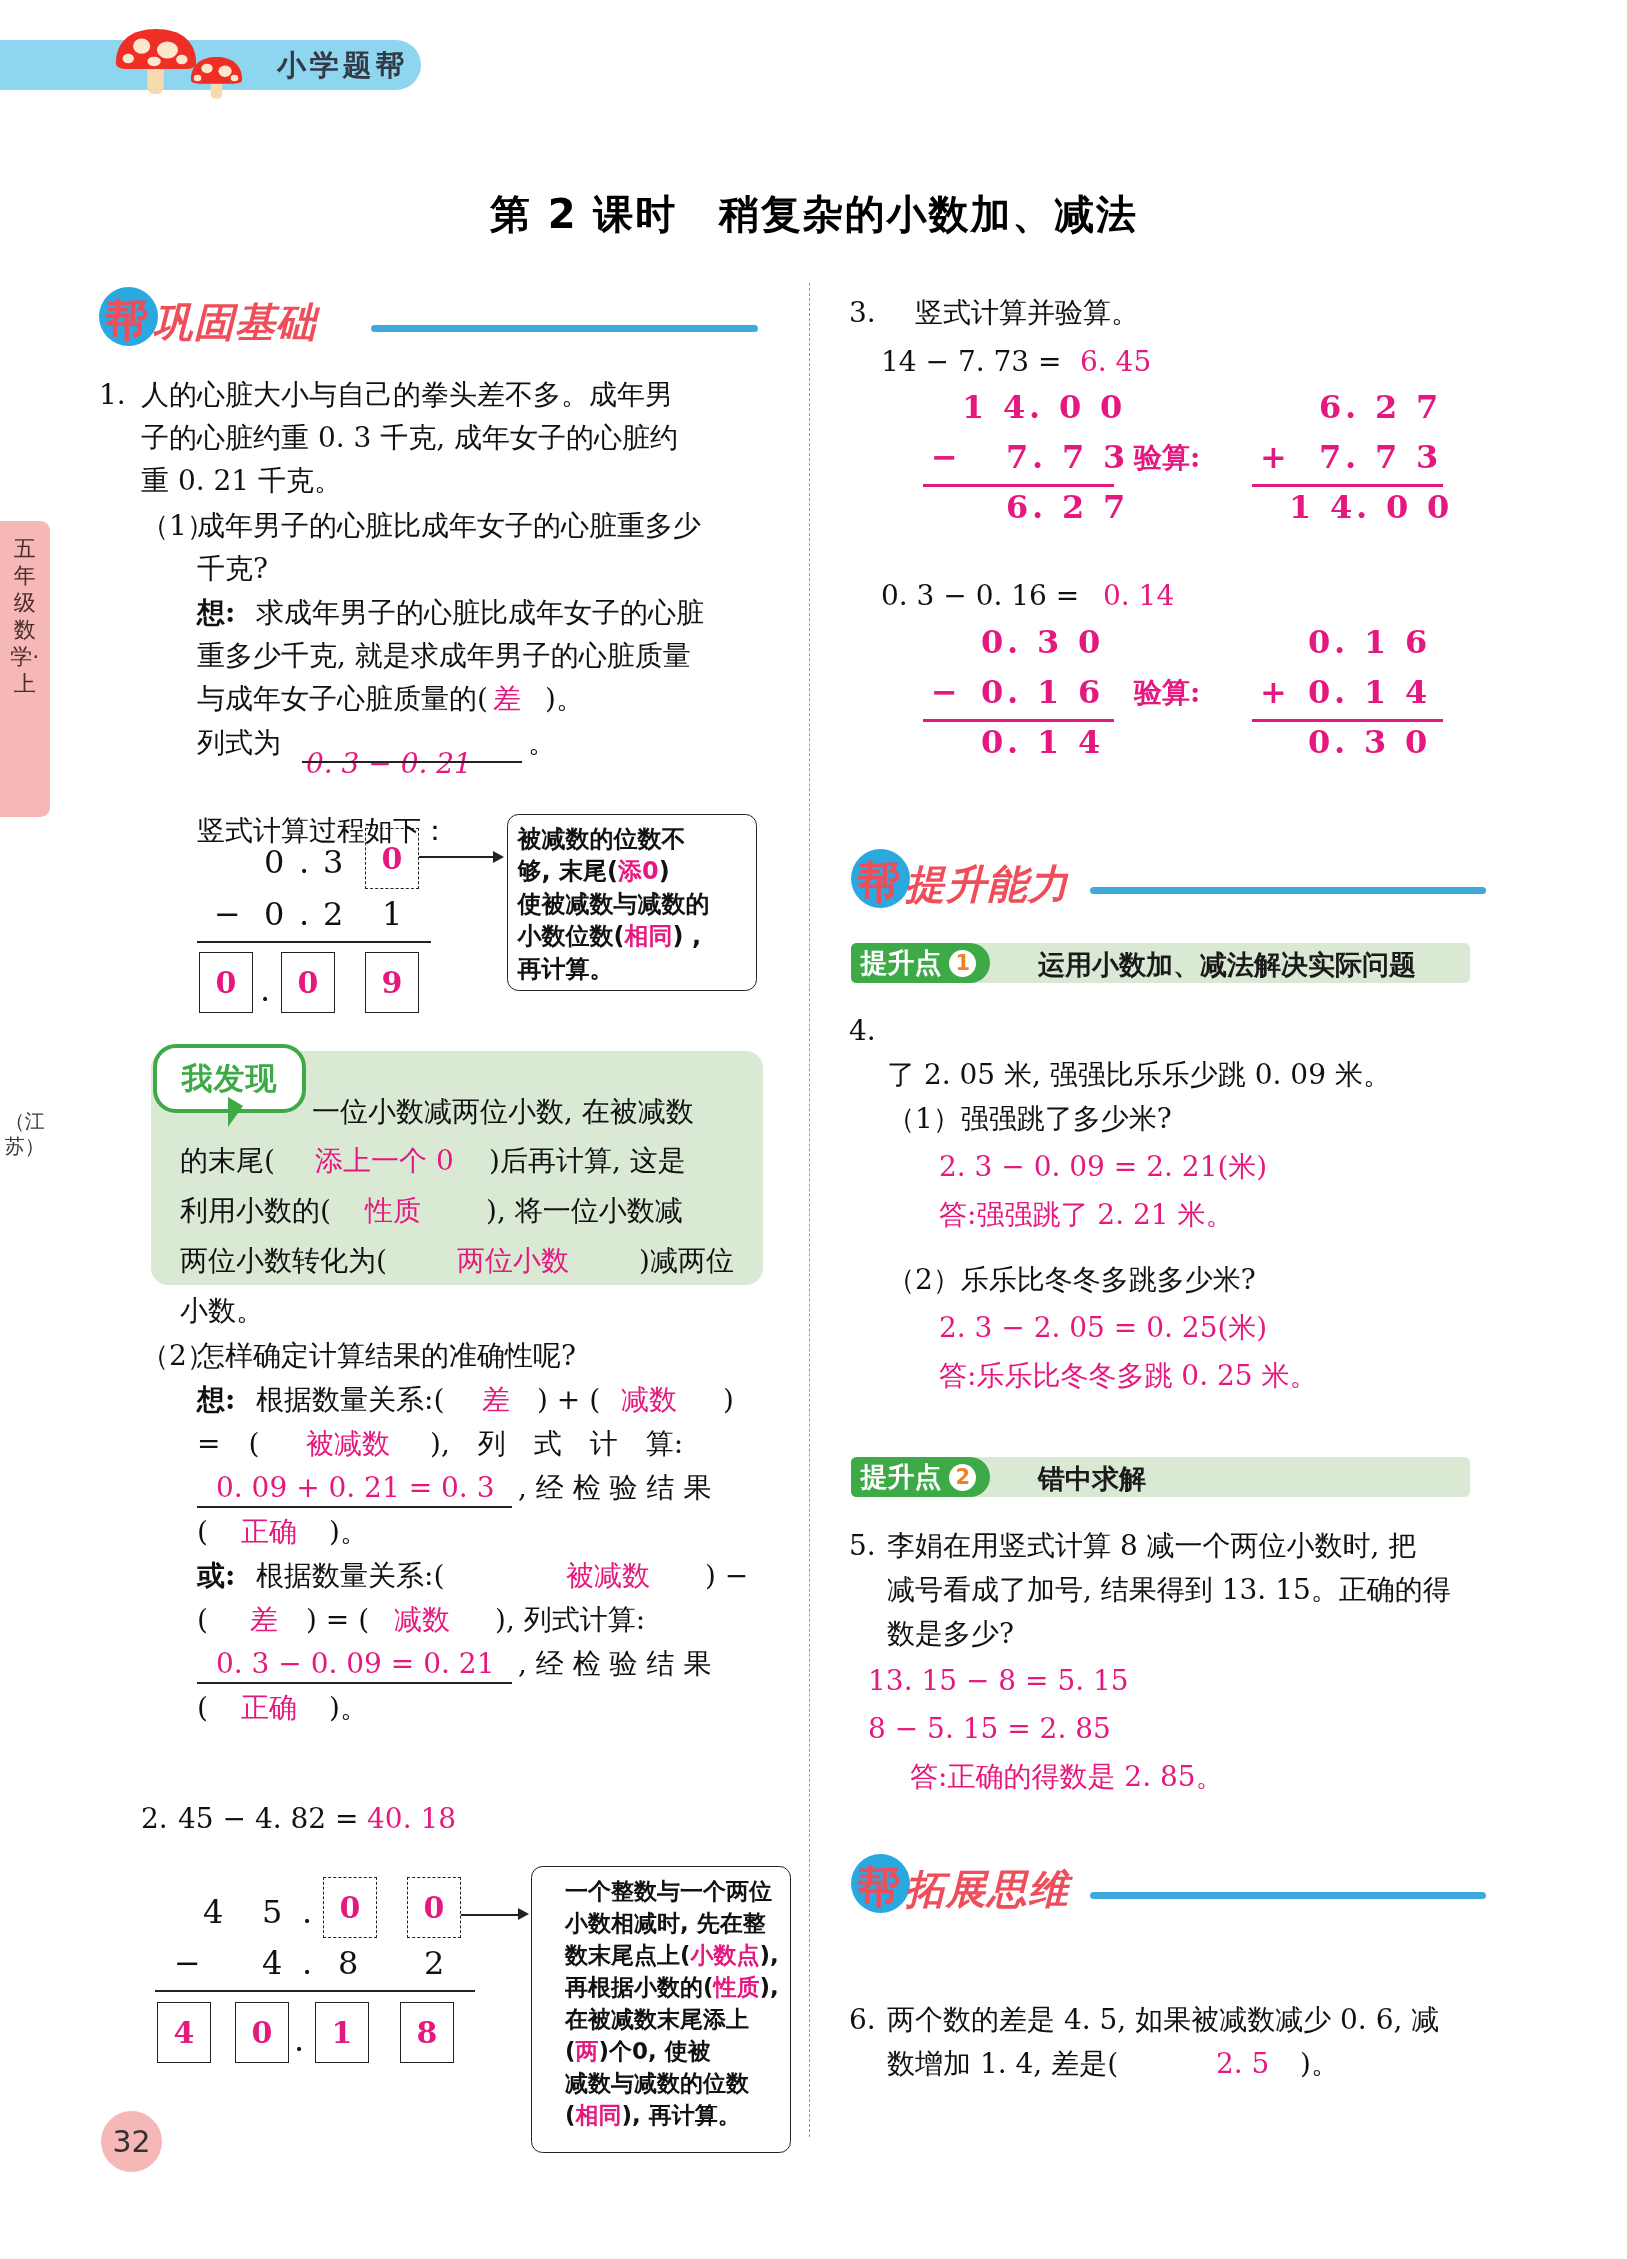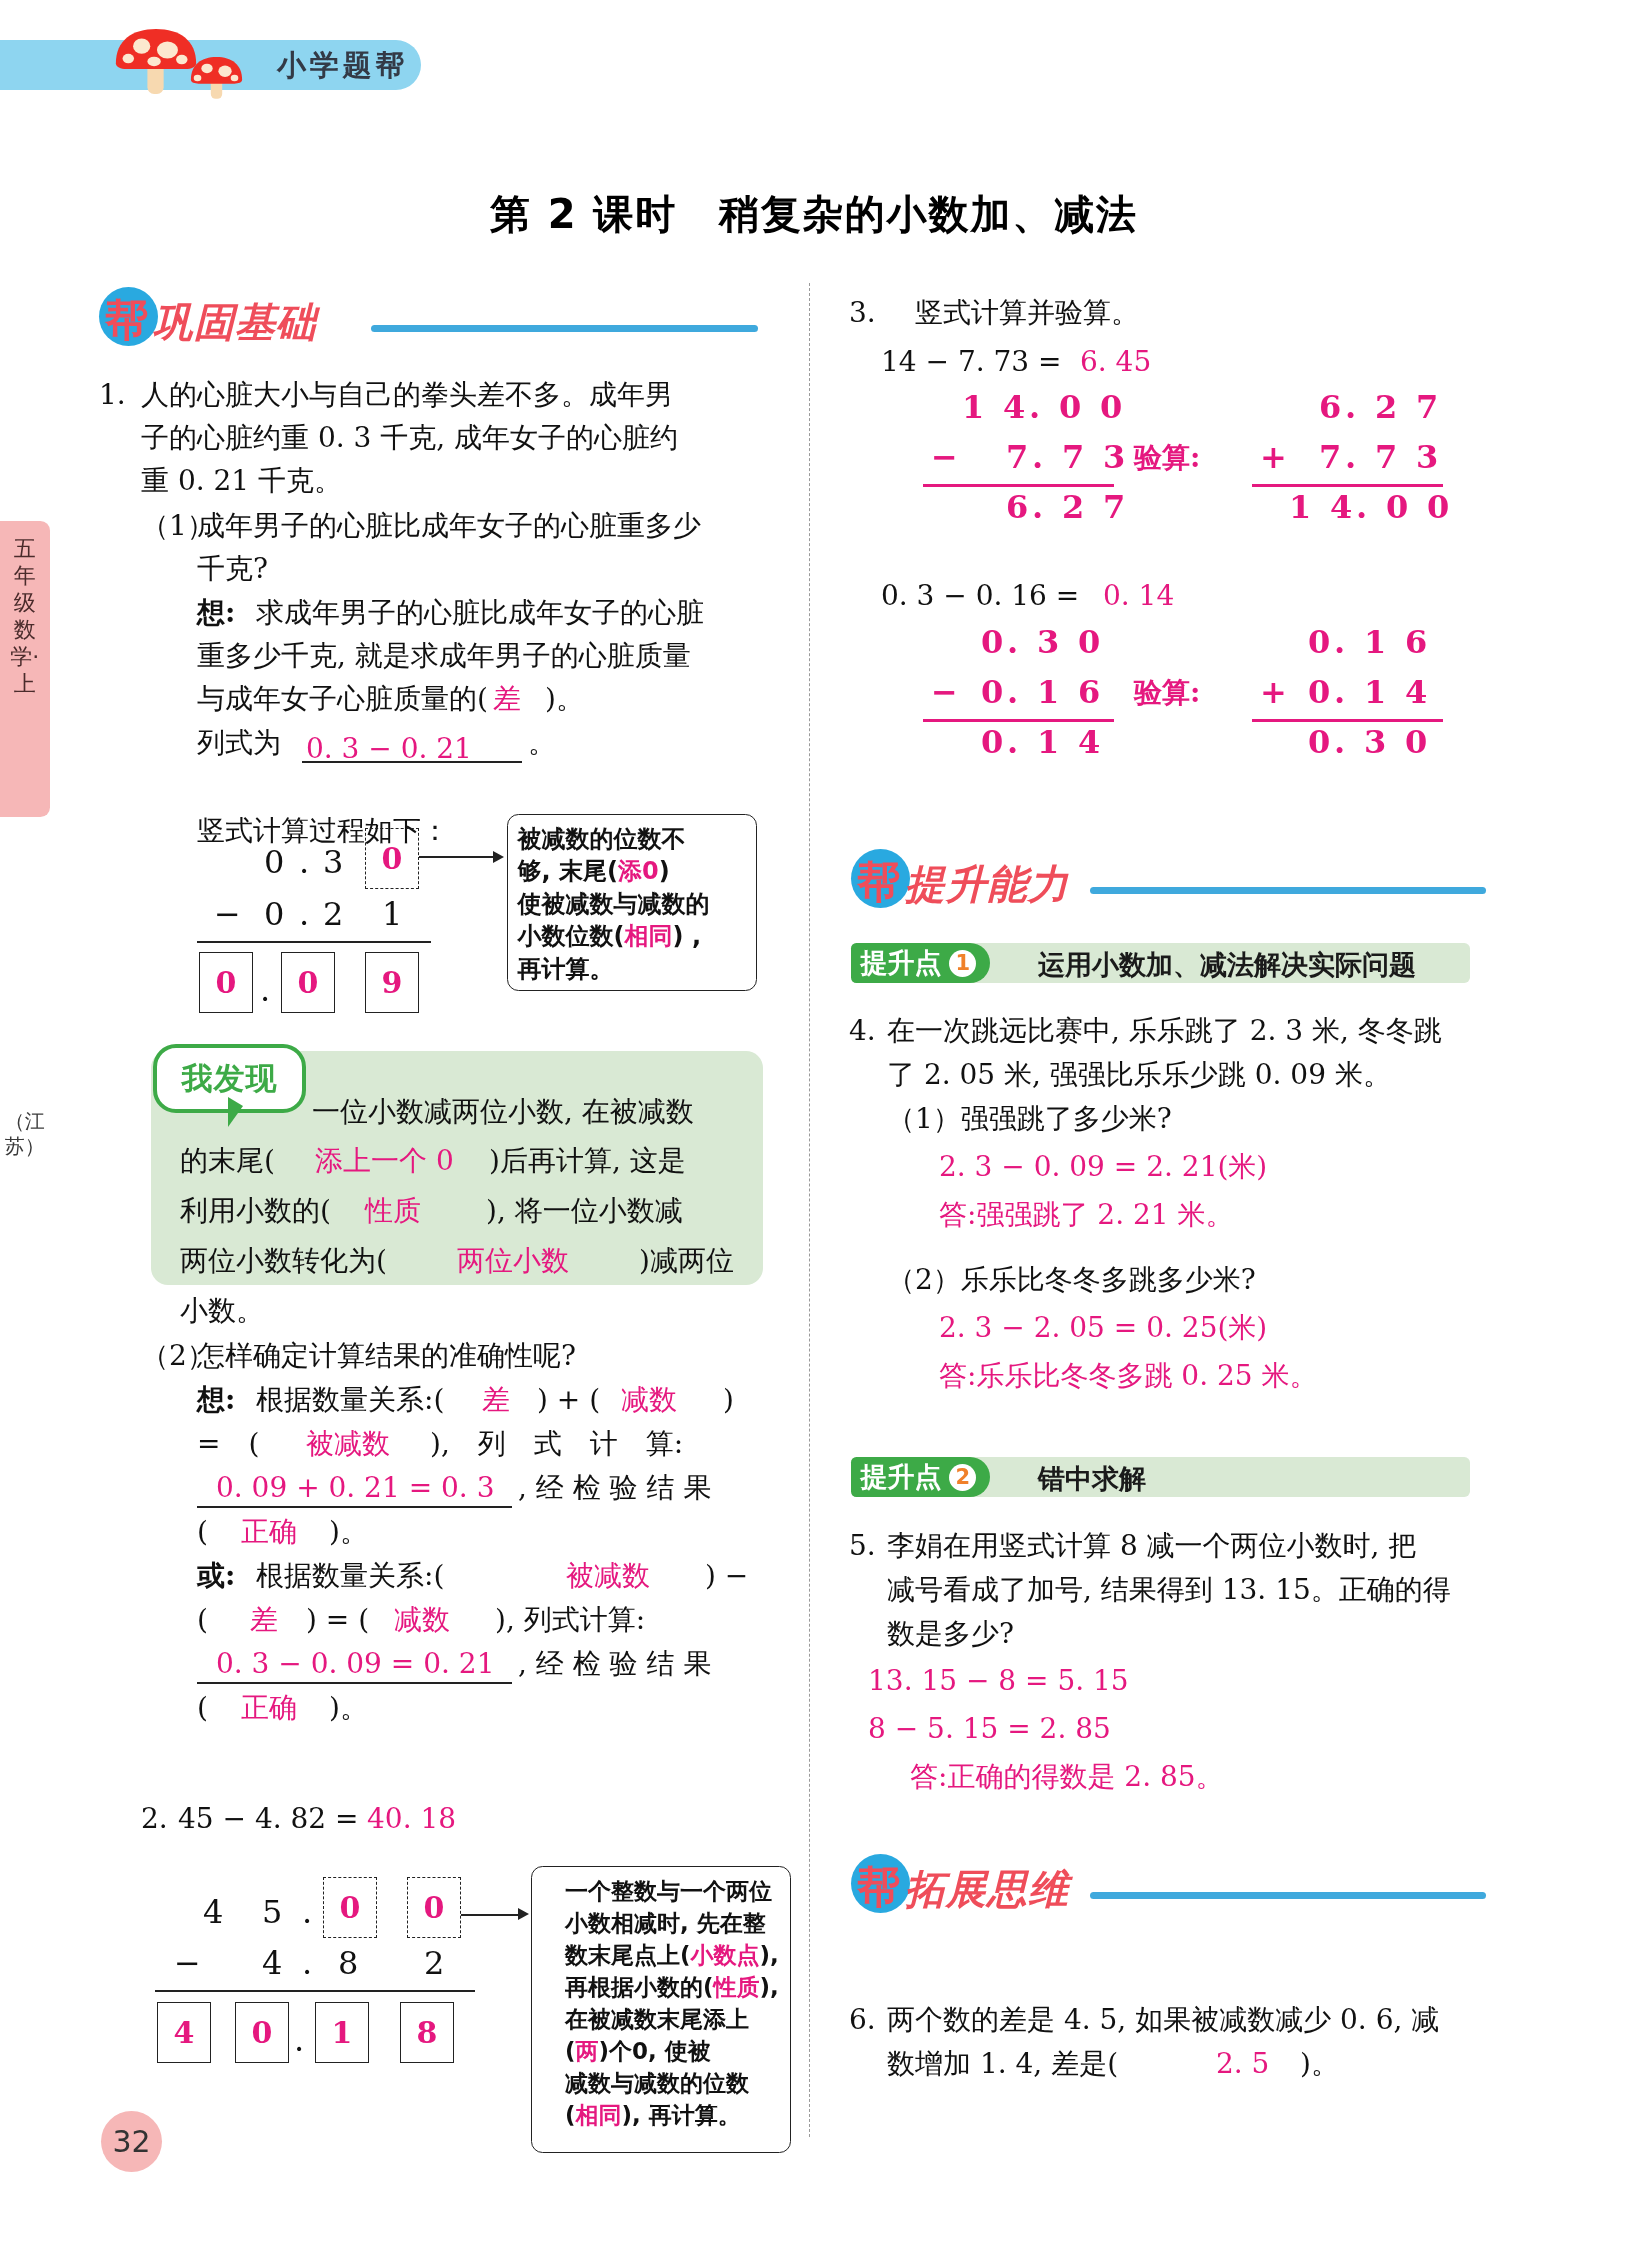--- a/index.html
+++ b/index.html
@@ -208,21 +208,21 @@
   <div class="t" style="left:197px;top:547px;">千克?</div>
 
   <div class="t bold" style="left:197px;top:591px;">想:</div>
   <div class="t" style="left:256px;top:591px;">求成年男子的心脏比成年女子的心脏</div>
   <div class="t" style="left:197px;top:634px;">重多少千克, 就是求成年男子的心脏质量</div>
   <div class="t" style="left:197px;top:677px;">与成年女子心脏质量的(</div>
   <div class="t pink" style="left:493px;top:677px;">差</div>
   <div class="t" style="left:545px;top:677px;">)。</div>
 
   <div class="t" style="left:197px;top:721px;">列式为</div>
-  <div class="t pink" style="left:306px;top:727px;">0. 3 − 0. 21</div>
+  <div class="t pink" style="left:306px;top:742px;font-style:italic;">0. 3 − 0. 21</div>
   <div class="hline" style="left:302px;top:761px;width:220px;"></div>
   <div class="t" style="left:528px;top:721px;">。</div>
 
   <div class="t" style="left:197px;top:809px;">竖式计算过程如下：</div>
 
   <div class="t" style="left:264px;top:841px;font-size:32px;">0</div>
   <div class="t" style="left:299px;top:841px;font-size:32px;">.</div>
   <div class="t" style="left:323px;top:841px;font-size:32px;">3</div>
   <div class="dashbox" style="left:365px;top:828px;width:52px;height:59px;">
     <span>0</span>
@@ -408,21 +408,20 @@
   <div class="tsd-wrap" style="left:851px;top:943px;width:619px;">
     <div class="tsd-bg" style="width:619px;"></div>
     <div class="tsd-tag">
       <span>提升点</span>
       <span class="tsd-num">1</span>
     </div>
     <div class="tsd-txt" style="left:187px;">运用小数加、减法解决实际问题</div>
   </div>
 
   <div class="t" style="left:849px;top:1009px;">4.</div>
-  <div class="t" style="left:887px;top:1009px;">在一次跳远比赛中, 乐乐跳了 2. 3 米, 冬冬跳</div>
   <div class="t" style="left:887px;top:1053px;">了 2. 05 米, 强强比乐乐少跳 0. 09 米。</div>
   <div class="t" style="left:887px;top:1097px;">（1）强强跳了多少米?</div>
   <div class="t pink" style="left:939px;top:1145px;">2. 3 − 0. 09 = 2. 21(米)</div>
   <div class="t pink" style="left:939px;top:1193px;">答:强强跳了 2. 21 米。</div>
 
   <div class="t" style="left:887px;top:1258px;">（2）乐乐比冬冬多跳多少米?</div>
   <div class="t pink" style="left:939px;top:1306px;">2. 3 − 2. 05 = 0. 25(米)</div>
   <div class="t pink" style="left:939px;top:1354px;">答:乐乐比冬冬多跳 0. 25 米。</div>
 
   <div class="tsd-wrap" style="left:851px;top:1457px;width:619px;">

